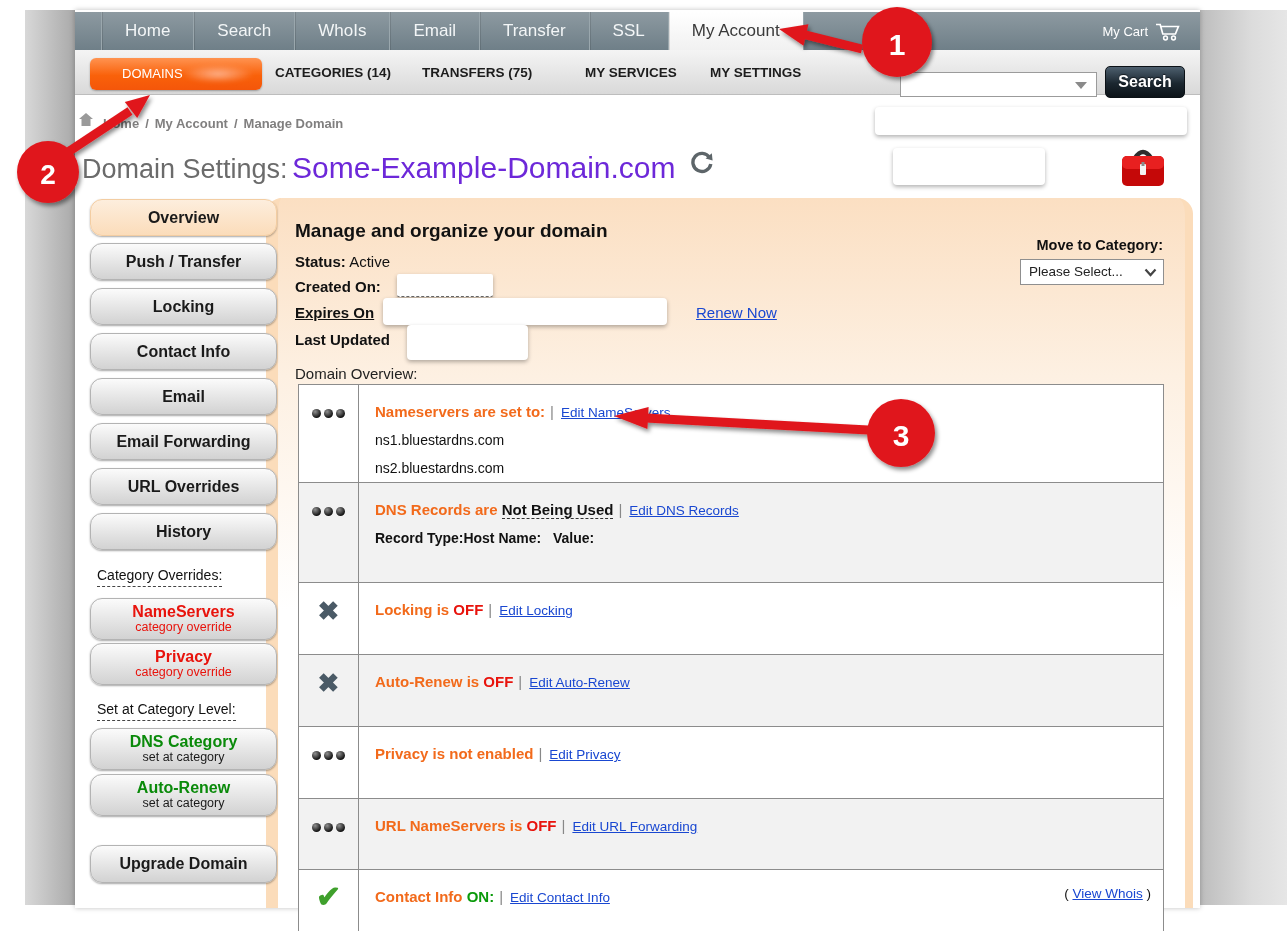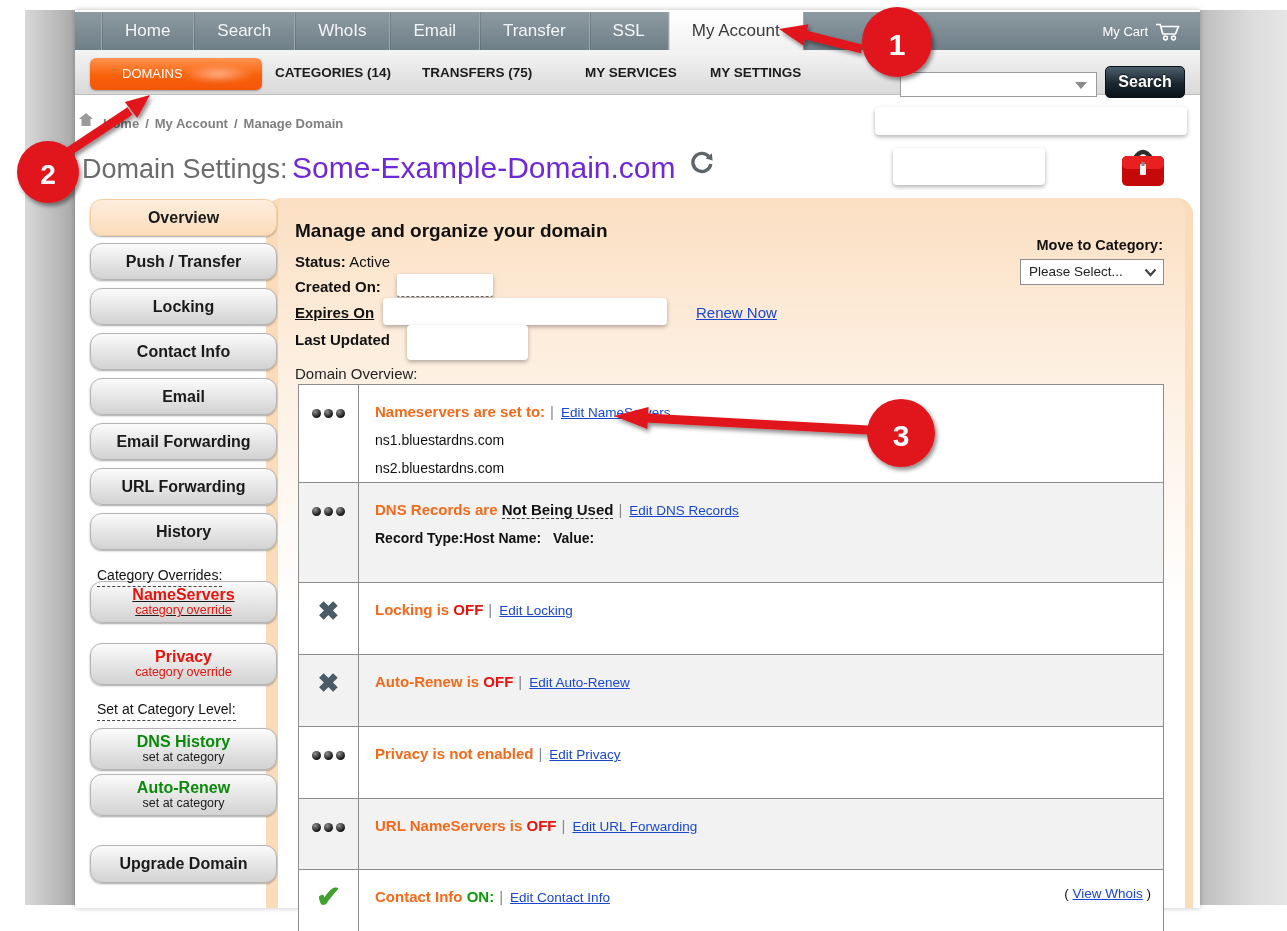--- a/index.html
+++ b/index.html
@@ -152,32 +152,32 @@
 
     <div class="abs panel"></div>
 
     <div id="sidebar">
         <div class="abs side-btn single active" style="top: 189px;">Overview</div>
         <div class="abs side-btn single" style="top: 233px;">Push / Transfer</div>
         <div class="abs side-btn single" style="top: 278px;">Locking</div>
         <div class="abs side-btn single" style="top: 323px;">Contact Info</div>
         <div class="abs side-btn single" style="top: 368px;">Email</div>
         <div class="abs side-btn single" style="top: 413px;">Email Forwarding</div>
-        <div class="abs side-btn single" style="top: 458px;">URL Forwarding</div>
+        <div class="abs side-btn single" style="top: 458px;">URL Overrides</div>
         <div class="abs side-btn single" style="top: 503px;">History</div>
-        <div class="abs side-btn dual red" style="top: 571px; height: 42px; text-decoration: underline;">
+        <div class="abs side-btn dual red" style="top: 588px; height: 42px;">
           <div class="l1">NameServers</div>
           <div class="l2">category override</div>
         </div>
         <div class="abs side-btn dual red" style="top: 633px; height: 42px;">
           <div class="l1">Privacy</div>
           <div class="l2">category override</div>
         </div>
         <div class="abs side-btn dual green" style="top: 718px; height: 42px;">
-          <div class="l1">DNS History</div>
+          <div class="l1">DNS Category</div>
           <div class="l2">set at category</div>
         </div>
         <div class="abs side-btn dual green" style="top: 764px; height: 42px;">
           <div class="l1">Auto-Renew</div>
           <div class="l2">set at category</div>
         </div>
       </div>
     <div class="abs side-head" style="left:22px;top:557px;">Category Overrides:</div>
     <div class="abs side-head" style="left:22px;top:691px;">Set at Category Level:</div>
     <div class="abs h2">Manage and organize your domain</div>

